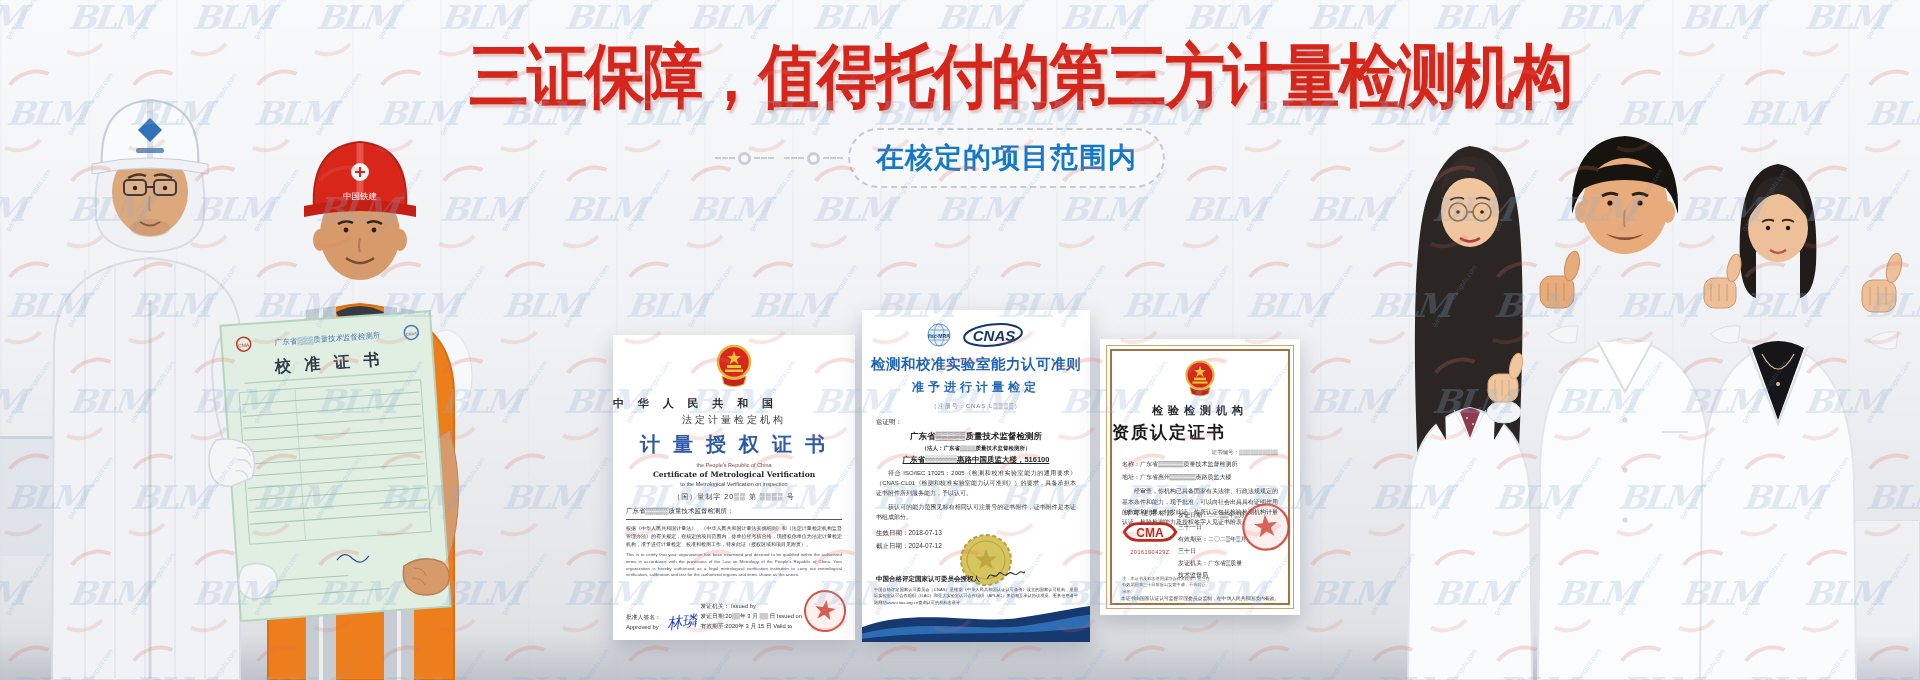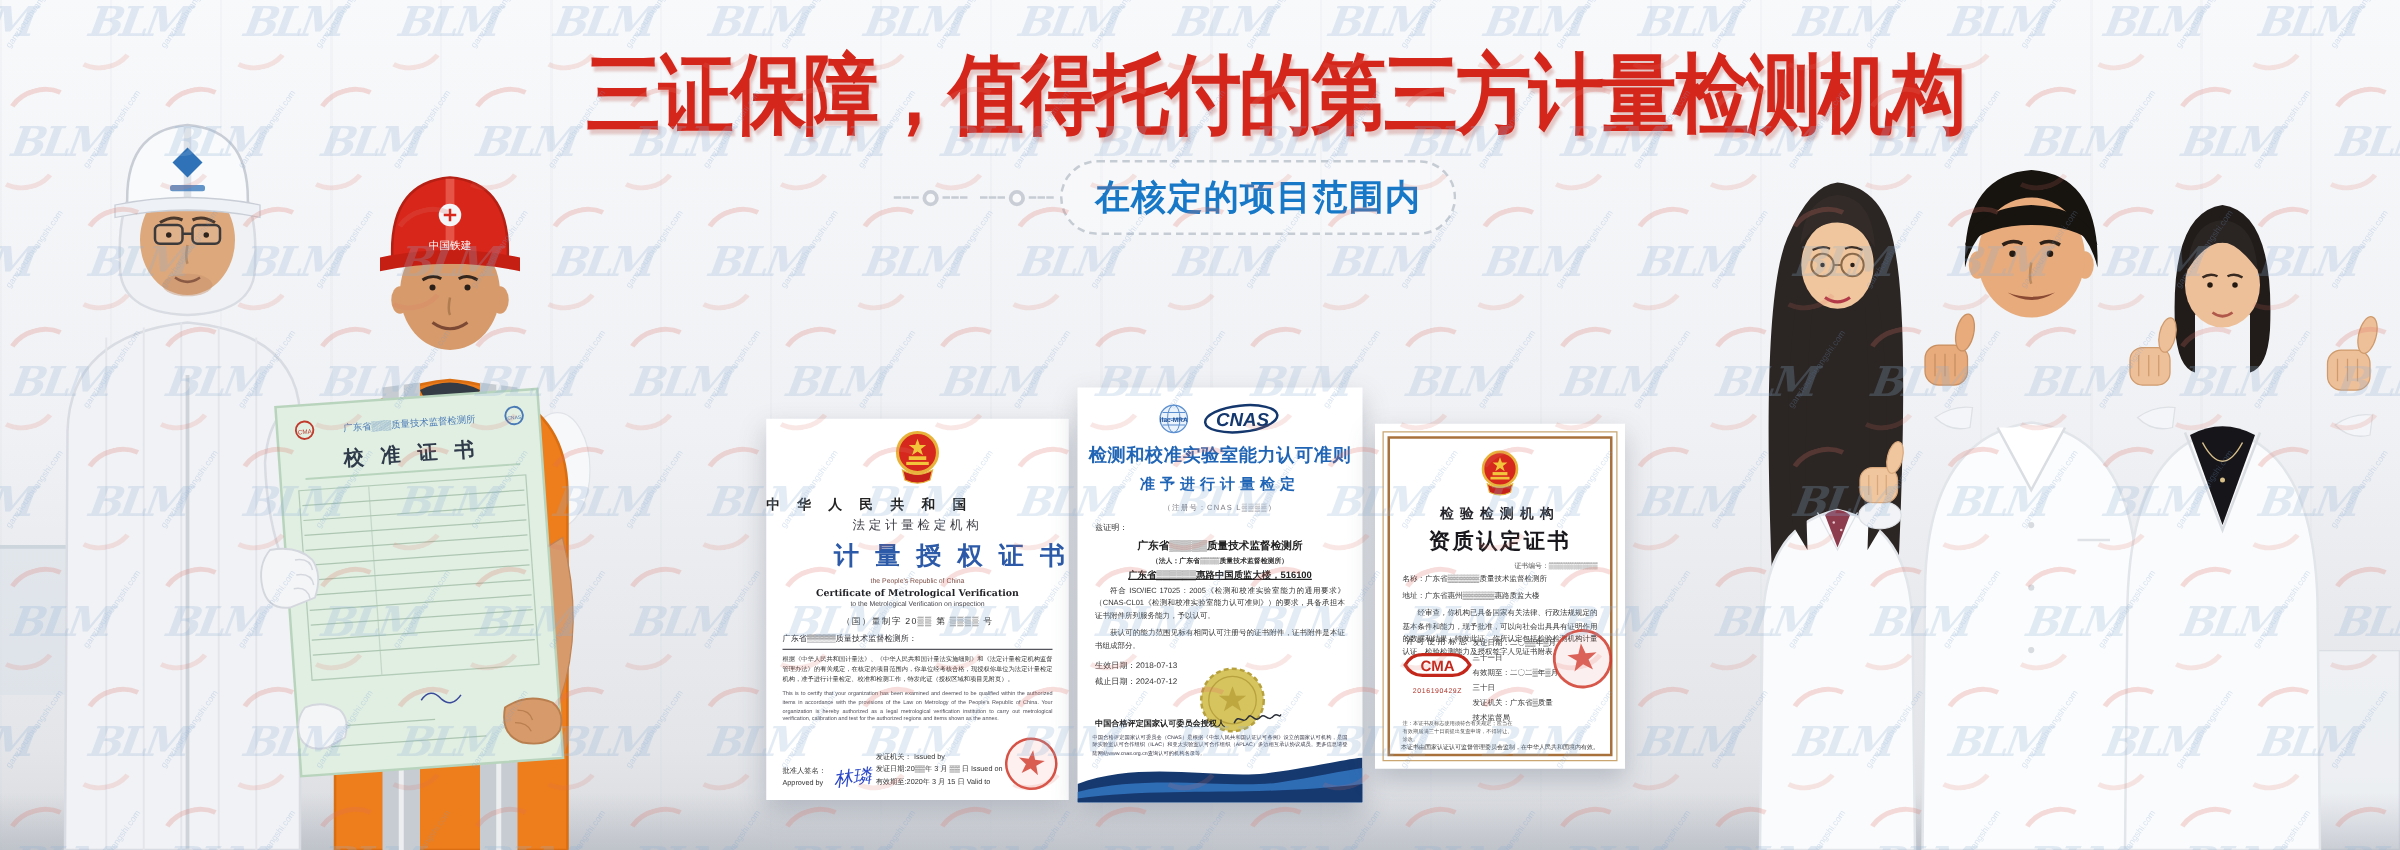--- a/index.html
+++ b/index.html
@@ -45,21 +45,21 @@
   .hero-desc div{white-space:nowrap}
 
   
   .cert{position:absolute;background:#fff;box-shadow:0 8px 20px rgba(70,80,100,.28);z-index:8}
   #cert1{left:613px;top:335px;width:242px;height:305px}
   #cert2{left:862px;top:310px;width:228px;height:332px}
   #cert3{left:1100px;top:339px;width:200px;height:276px;padding:6px}
   .emblem{display:block;margin:0 auto}
   .c1-country{margin-top:7px;font-size:11px;font-weight:bold;letter-spacing:5px;color:#222;font-family:"DejaVu Serif",serif}
   .c1-org{font-size:10px;letter-spacing:3px;color:#3c3c44;margin-top:2px;text-align:center;font-family:"DejaVu Serif",serif}
-  .c1-title{font-size:20px;font-weight:bold;letter-spacing:3px;color:#2c5aa8;margin-top:4px;text-align:right;font-family:"DejaVu Serif",serif}
+  .c1-title{font-size:20px;font-weight:bold;letter-spacing:3px;color:#2c5aa8;margin-top:4px;text-align:center;font-family:"DejaVu Serif",serif}
   .c1-en1{font-size:5.5px;color:#7a4a42;margin-top:4px;text-align:center}
   .c1-en2{font-size:7.5px;font-weight:bold;color:#1f1f24;margin-top:2px;text-align:center;font-family:"DejaVu Serif",serif}
   .c1-en3{font-size:5.5px;color:#44444c;margin-top:2px;text-align:center}
   .c1-no{font-size:7px;color:#333;margin-top:5px;text-align:center;letter-spacing:1px}
   .c1-addr{font-size:6.5px;color:#2e2e34;text-align:left;margin:5px 13px 0;border-bottom:1.5px solid #55555e;padding-bottom:3px}
   .c1-body{font-size:5px;color:#333;text-align:justify;margin:4px 13px 0;line-height:1.6}
   .c1-body-en{font-size:4.4px;color:#50505a;text-align:justify;margin:4px 13px 0;line-height:1.55}
   .c1-sig{position:absolute;left:13px;right:13px;bottom:8px;display:flex;justify-content:space-between;align-items:flex-end}
   .c1-lbl{font-size:5.8px;color:#333;line-height:1.6}
   .c1-sig-left{display:flex;align-items:center;gap:6px}
@@ -78,21 +78,21 @@
   .c2-body{font-size:6px;color:#333;text-align:justify;margin:4px 14px 0;line-height:1.65;text-indent:2em}
   .c2-dates{font-size:6.5px;color:#333;margin:5px 0 0 14px;line-height:1.9;text-align:left}
   .c2-goldseal{position:absolute;left:50%;margin-left:-18px;bottom:54px;opacity:.92}
   .c2-signer{position:absolute;left:14px;bottom:58px;font-size:6.5px;font-weight:bold;color:#222;display:flex;align-items:flex-end;gap:4px}
   .c2-footer{position:absolute;left:12px;right:12px;bottom:36px;font-size:4.2px;color:#334;text-align:justify;line-height:1.5}
   .c2-swoosh{position:absolute;left:0;right:0;bottom:0;height:36px;width:100%}
 
   .c3-frame{border:1px solid #c9a672;height:100%;padding:3px}
   .c3-inner{border:2px solid #a8713b;height:100%;position:relative;padding-top:8px}
   .c3-t1{font-size:11px;font-weight:bold;letter-spacing:5px;color:#26262c;text-align:center;margin-top:5px;font-family:"DejaVu Serif",serif}
-  .c3-t2{font-size:17px;font-weight:bold;letter-spacing:2px;color:#17171c;text-align:center;margin-top:3px;font-family:"DejaVu Serif",serif}
+  .c3-t2{font-size:17px;font-weight:bold;letter-spacing:2px;color:#17171c;margin-top:3px;font-family:"DejaVu Serif",serif}
   .c3-no{font-size:5.5px;color:#555;text-align:right;margin:5px 10px 0}
   .c3-line{font-size:6px;color:#333;margin:3px 10px 0;line-height:1.7;text-align:left}
   .c3-body{font-size:6px;color:#333;margin:4px 10px 0;line-height:1.7;text-align:justify;text-indent:2em}
   .c3-bottom{position:absolute;left:10px;right:6px;bottom:22px;display:flex;justify-content:space-between;align-items:flex-start}
   .c3-mark{width:72px;text-align:center}
   .c3-marklabel{font-size:6.5px;color:#333;letter-spacing:2px;margin-bottom:2px}
   .c3-markno{font-size:5.5px;color:#b0342a;margin-top:1px;letter-spacing:.5px}
   .c3-dates{font-size:6px;line-height:2;color:#333;text-align:left;position:relative;padding-right:34px}
   .c3-seal{position:absolute;right:-10px;top:-8px;opacity:.85;transform:rotate(-6deg)}
   .c3-note{position:absolute;left:10px;bottom:8px;font-size:4.2px;color:#555;width:92px;text-align:left;line-height:1.5}

